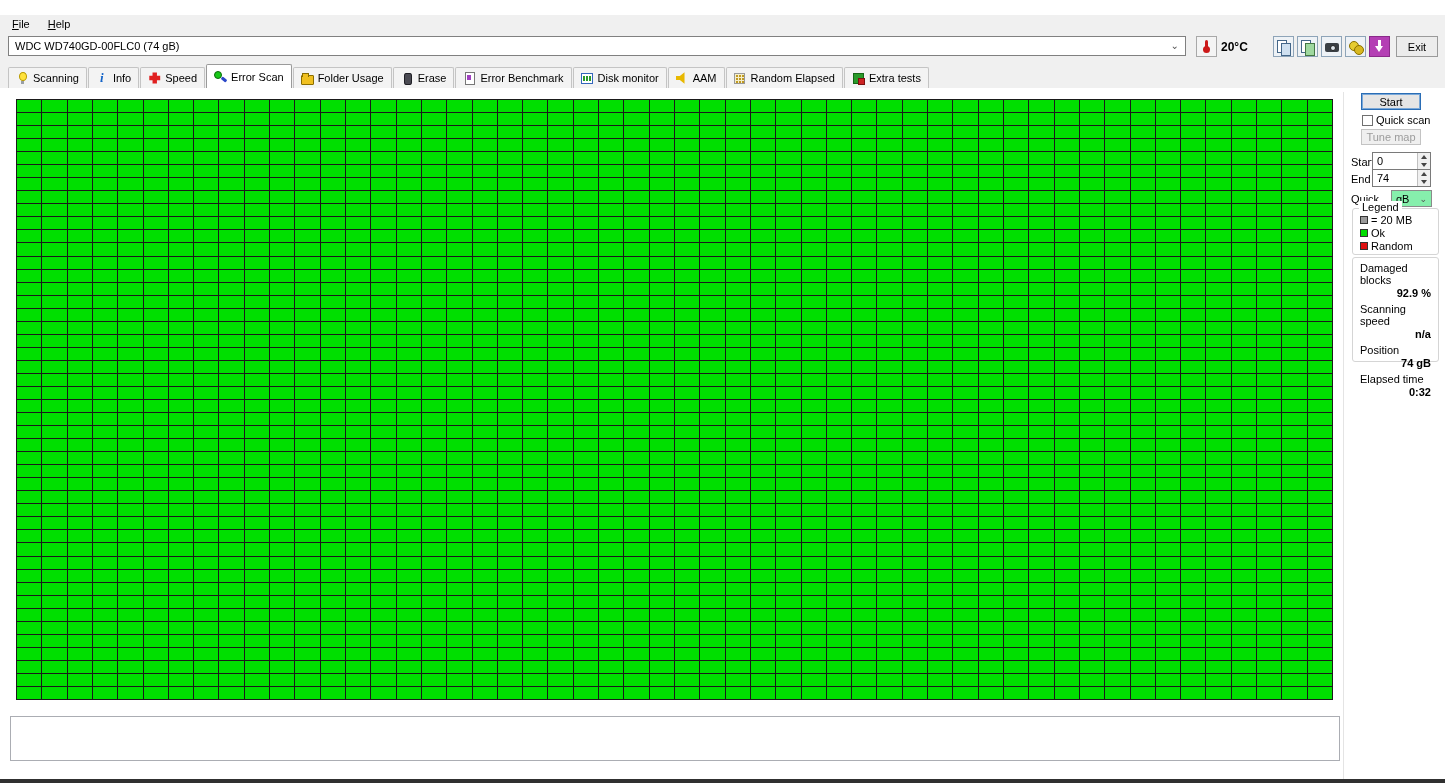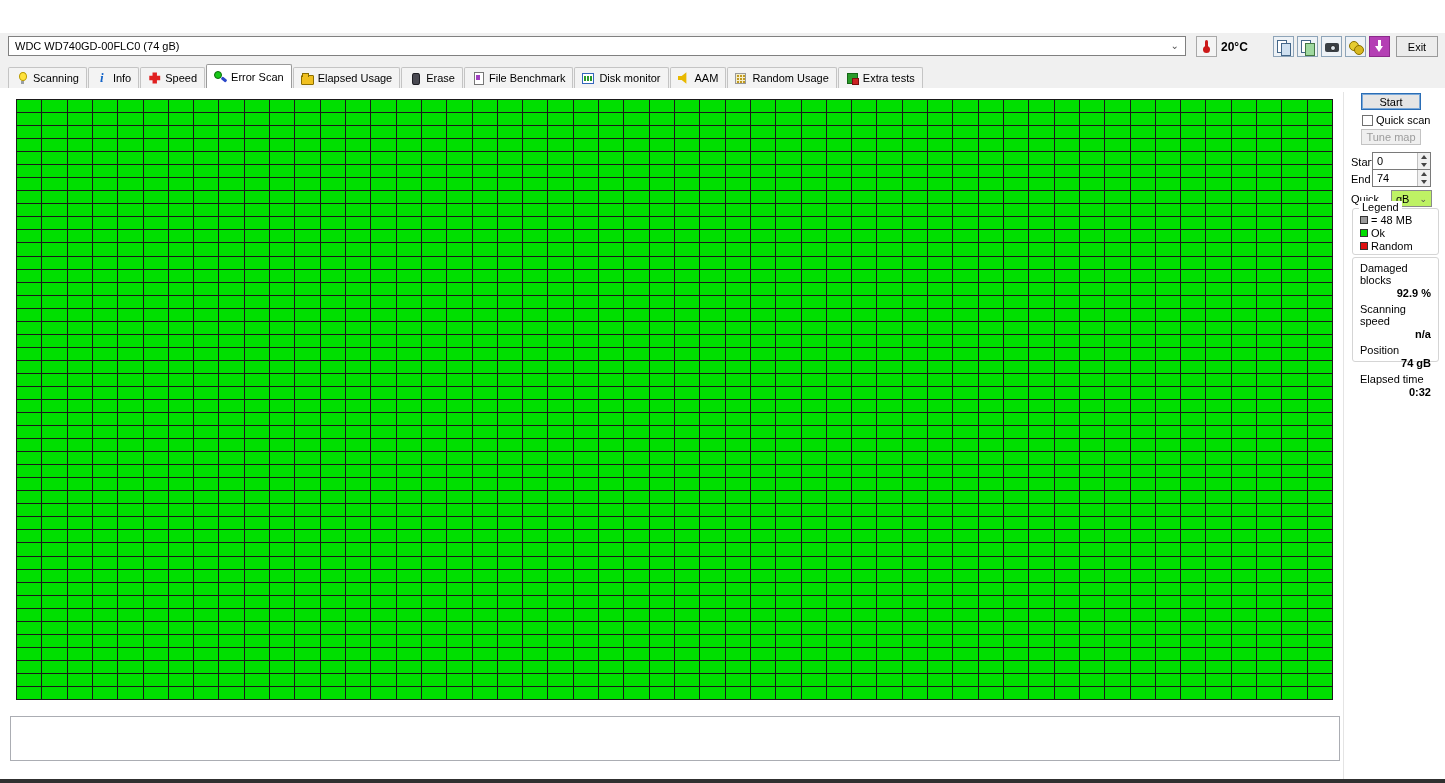--- a/index.html
+++ b/index.html
@@ -103,21 +103,21 @@
                 border:1px solid #c3c3c3;box-sizing:border-box;display:flex;align-items:center;justify-content:center;
                 color:#9c9c9c;}
   .range-label{position:absolute;color:#000;}
   .range-input{position:absolute;height:18px;width:59px;background:#fff;border:1px solid #7a7a7a;
                box-sizing:border-box;display:flex;}
   .range-value{flex:1;padding:2px 0 0 4px;}
   .spinner{width:12px;border-left:1px solid #c0c0c0;display:flex;flex-direction:column;}
   .spin-btn{flex:1;background:#f0f0f0;display:flex;align-items:center;justify-content:center;position:relative;}
   .spin-up::before{content:"";border-left:3px solid transparent;border-right:3px solid transparent;border-bottom:4px solid #444;}
   .spin-down::before{content:"";border-left:3px solid transparent;border-right:3px solid transparent;border-top:4px solid #444;}
-  .unit-select{position:absolute;left:1391px;top:102px;width:41px;height:17px;background:#bef264;
+  .unit-select{position:absolute;left:1391px;top:102px;width:41px;height:17px;background:#86efac;
                border:1px solid #8a8a8a;box-sizing:border-box;display:flex;align-items:center;
                justify-content:space-between;padding:0 4px;}
   .unit-chevron{color:#555;font-size:9px;}
 
   
   .groupbox{position:absolute;border:1px solid #d5d5d5;border-radius:3px;background:#fff;box-sizing:border-box;}
   .gb-title{position:absolute;top:-8px;left:6px;background:#fff;padding:0 3px;}
   .legend-box{left:1352px;top:120px;width:87px;height:47px;}
   .legend-row{display:flex;align-items:center;gap:3px;margin:1px 0 0 7px;}
   .legend-row:first-of-type{margin-top:5px;}
@@ -133,20 +133,24 @@
 
   
   .taskbar{position:absolute;left:0;bottom:0;width:100%;height:4px;background:#303030;}
 </style>
 </head>
 <body>
 
 <div id="window">
 
 
+  <div class="menubar">
+      <div class="menu-item">File</div>
+      <div class="menu-item">Help</div>
+    </div>
 
   <div class="toolbar">
     <div class="drive-select">
       <span>WDC WD740GD-00FLC0 (74 gB)</span>
       <span class="drive-chevron">⌄</span>
     </div>
     <div class="temp-box">
       <span class="ic-thermometer"></span>
     </div>
     <span class="temp-label">20°C</span>
@@ -184,41 +188,41 @@
       <div class="tab">
         <div class="ic ic-health-cross"></div>
         <div class="tab-label">Speed</div>
       </div>
       <div class="tab active">
         <div class="ic ic-magnifier"></div>
         <div class="tab-label">Error Scan</div>
       </div>
       <div class="tab">
         <div class="ic ic-folder"></div>
-        <div class="tab-label">Elapsed Usage</div>
+        <div class="tab-label">Folder Usage</div>
       </div>
       <div class="tab">
         <div class="ic ic-eraser"></div>
         <div class="tab-label">Erase</div>
       </div>
       <div class="tab">
         <div class="ic ic-file-benchmark"></div>
-        <div class="tab-label">File Benchmark</div>
+        <div class="tab-label">Error Benchmark</div>
       </div>
       <div class="tab">
         <div class="ic ic-disk-monitor"></div>
         <div class="tab-label">Disk monitor</div>
       </div>
       <div class="tab">
         <div class="ic ic-speaker"></div>
         <div class="tab-label">AAM</div>
       </div>
       <div class="tab">
         <div class="ic ic-random-dots"></div>
-        <div class="tab-label">Random Usage</div>
+        <div class="tab-label">Random Elapsed</div>
       </div>
       <div class="tab">
         <div class="ic ic-extra-tests"></div>
         <div class="tab-label">Extra tests</div>
       </div>
     </div>
 
   <div class="content">
     <div class="panel-divider"></div>
 
@@ -2652,21 +2656,21 @@
     <div class="unit-select">
       <span>gB</span>
       <span class="unit-chevron">⌄</span>
     </div>
 
     <div class="groupbox legend-box">
       <span class="gb-title">Legend</span>
       <div>
           <div class="legend-row">
             <div class="swatch" style="background: rgb(154, 154, 154);"></div>
-            <div>= 48 MB</div>
+            <div>= 20 MB</div>
           </div>
           <div class="legend-row">
             <div class="swatch" style="background: rgb(0, 221, 0);"></div>
             <div>Ok</div>
           </div>
           <div class="legend-row">
             <div class="swatch" style="background: rgb(221, 17, 17);"></div>
             <div>Random</div>
           </div>
         </div>

